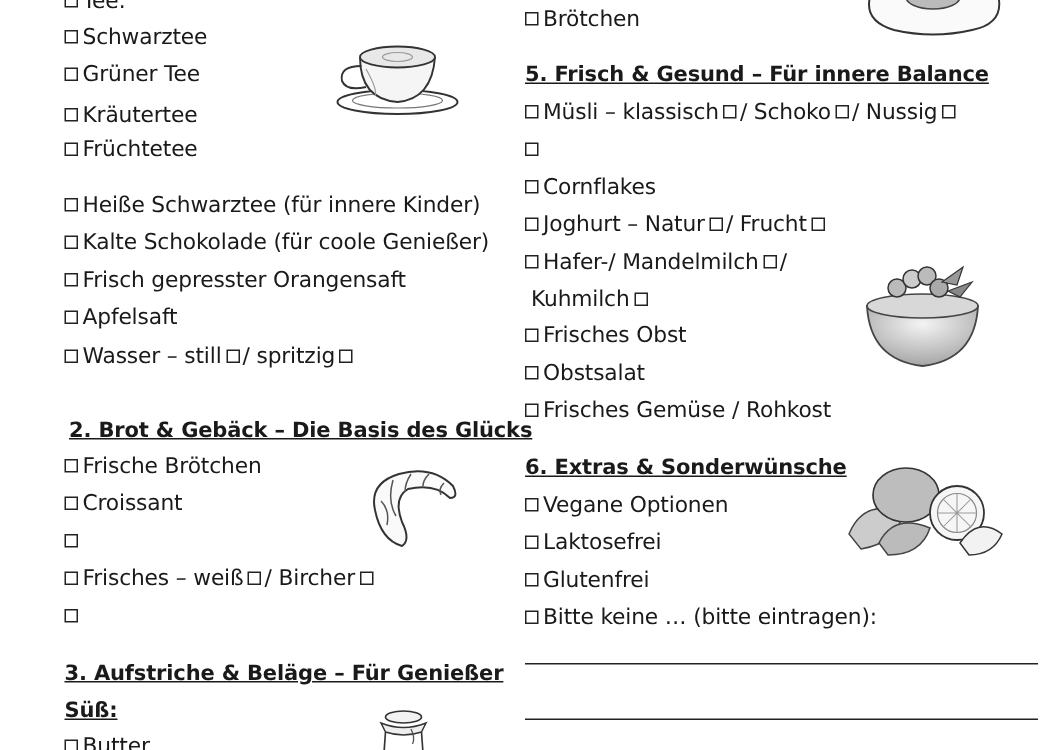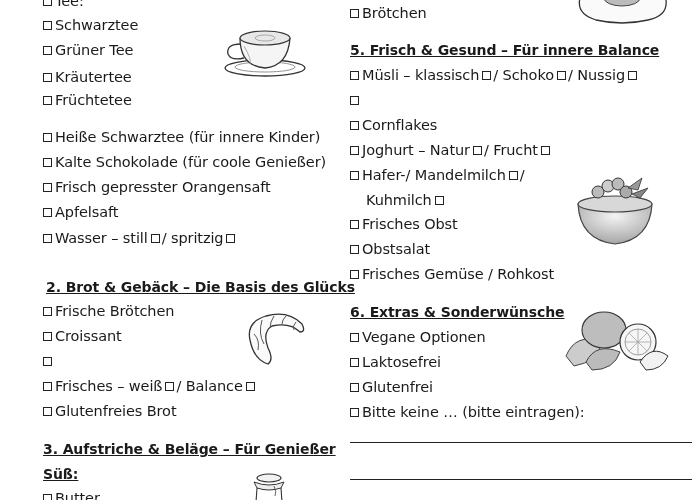--- a/index.html
+++ b/index.html
@@ -45,23 +45,23 @@
   <div class="line" style="top:202px"><span class="cb"></span><span>Apfelsaft</span></div>
   <div class="line" style="top:228px">
     <span class="cb"></span><span>Wasser – still</span><span class="cb inline"></span><span>/ spritzig</span><span class="cb inline"></span>
   </div>
 
   <div class="line heading" style="top:277px; left:3px">2. Brot &amp; Gebäck – Die Basis des Glücks</div>
   <div class="line" style="top:301px"><span class="cb"></span><span>Frische Brötchen</span></div>
   <div class="line" style="top:326px"><span class="cb"></span><span>Croissant</span></div>
   <div class="line" style="top:351px"><span class="cb"></span></div>
   <div class="line" style="top:376px">
-    <span class="cb"></span><span>Frisches – weiß</span><span class="cb inline"></span><span>/ Balance</span><span class="cb inline"></span>
+    <span class="cb"></span><span>Frisches – weiß</span><span class="cb inline"></span><span>/ Bircher</span><span class="cb inline"></span>
   </div>
-  <div class="line" style="top:401px"><span class="cb"></span><span>Glutenfreies Brot</span></div>
+  <div class="line" style="top:401px"><span class="cb"></span></div>
 
   <div class="line heading" style="top:439px">3. Aufstriche &amp; Beläge – Für Genießer</div>
   <div class="line heading" style="top:464px">Süß:</div>
   <div class="line" style="top:488px"><span class="cb"></span><span>Butter</span></div>
 </div>
 
 <svg class="illu" style="left:222px; top:26px" width="86" height="52" viewBox="0 0 86 52">
   <ellipse cx="43" cy="42" rx="40" ry="8" fill="none" stroke="#333" stroke-width="1.3"></ellipse>
   <ellipse cx="43" cy="41" rx="30" ry="5" fill="none" stroke="#777" stroke-width="0.8"></ellipse>
   <path d="M18 12 Q18 40 43 42 Q66 40 68 12" fill="#f5f5f5" stroke="#333" stroke-width="1.3"></path>
@@ -95,21 +95,21 @@
     <span class="cb"></span><span>Müsli – klassisch</span><span class="cb inline"></span><span>/ Schoko</span><span class="cb inline"></span><span>/ Nussig</span><span class="cb inline"></span>
   </div>
   <div class="line" style="top:90px"><span class="cb"></span></div>
   <div class="line" style="top:115px"><span class="cb"></span><span>Cornflakes</span></div>
   <div class="line" style="top:140px">
     <span class="cb"></span><span>Joghurt – Natur</span><span class="cb inline"></span><span>/ Frucht</span><span class="cb inline"></span>
   </div>
   <div class="line" style="top:165px">
     <span class="cb"></span><span>Hafer-/ Mandelmilch</span><span class="cb inline"></span><span>/</span>
   </div>
-  <div class="line" style="top:190px; left:16px">
+  <div class="line" style="top:190px; left:4px">
     <span>Kuhmilch</span><span class="cb inline"></span>
   </div>
   <div class="line" style="top:214px"><span class="cb"></span><span>Frisches Obst</span></div>
   <div class="line" style="top:239px"><span class="cb"></span><span>Obstsalat</span></div>
   <div class="line" style="top:264px"><span class="cb"></span><span>Frisches Gemüse / Rohkost</span></div>
 
   <div class="line heading" style="top:302px">6. Extras &amp; Sonderwünsche</div>
   <div class="line" style="top:327px"><span class="cb"></span><span>Vegane Optionen</span></div>
   <div class="line" style="top:352px"><span class="cb"></span><span>Laktosefrei</span></div>
   <div class="line" style="top:377px"><span class="cb"></span><span>Glutenfrei</span></div>

